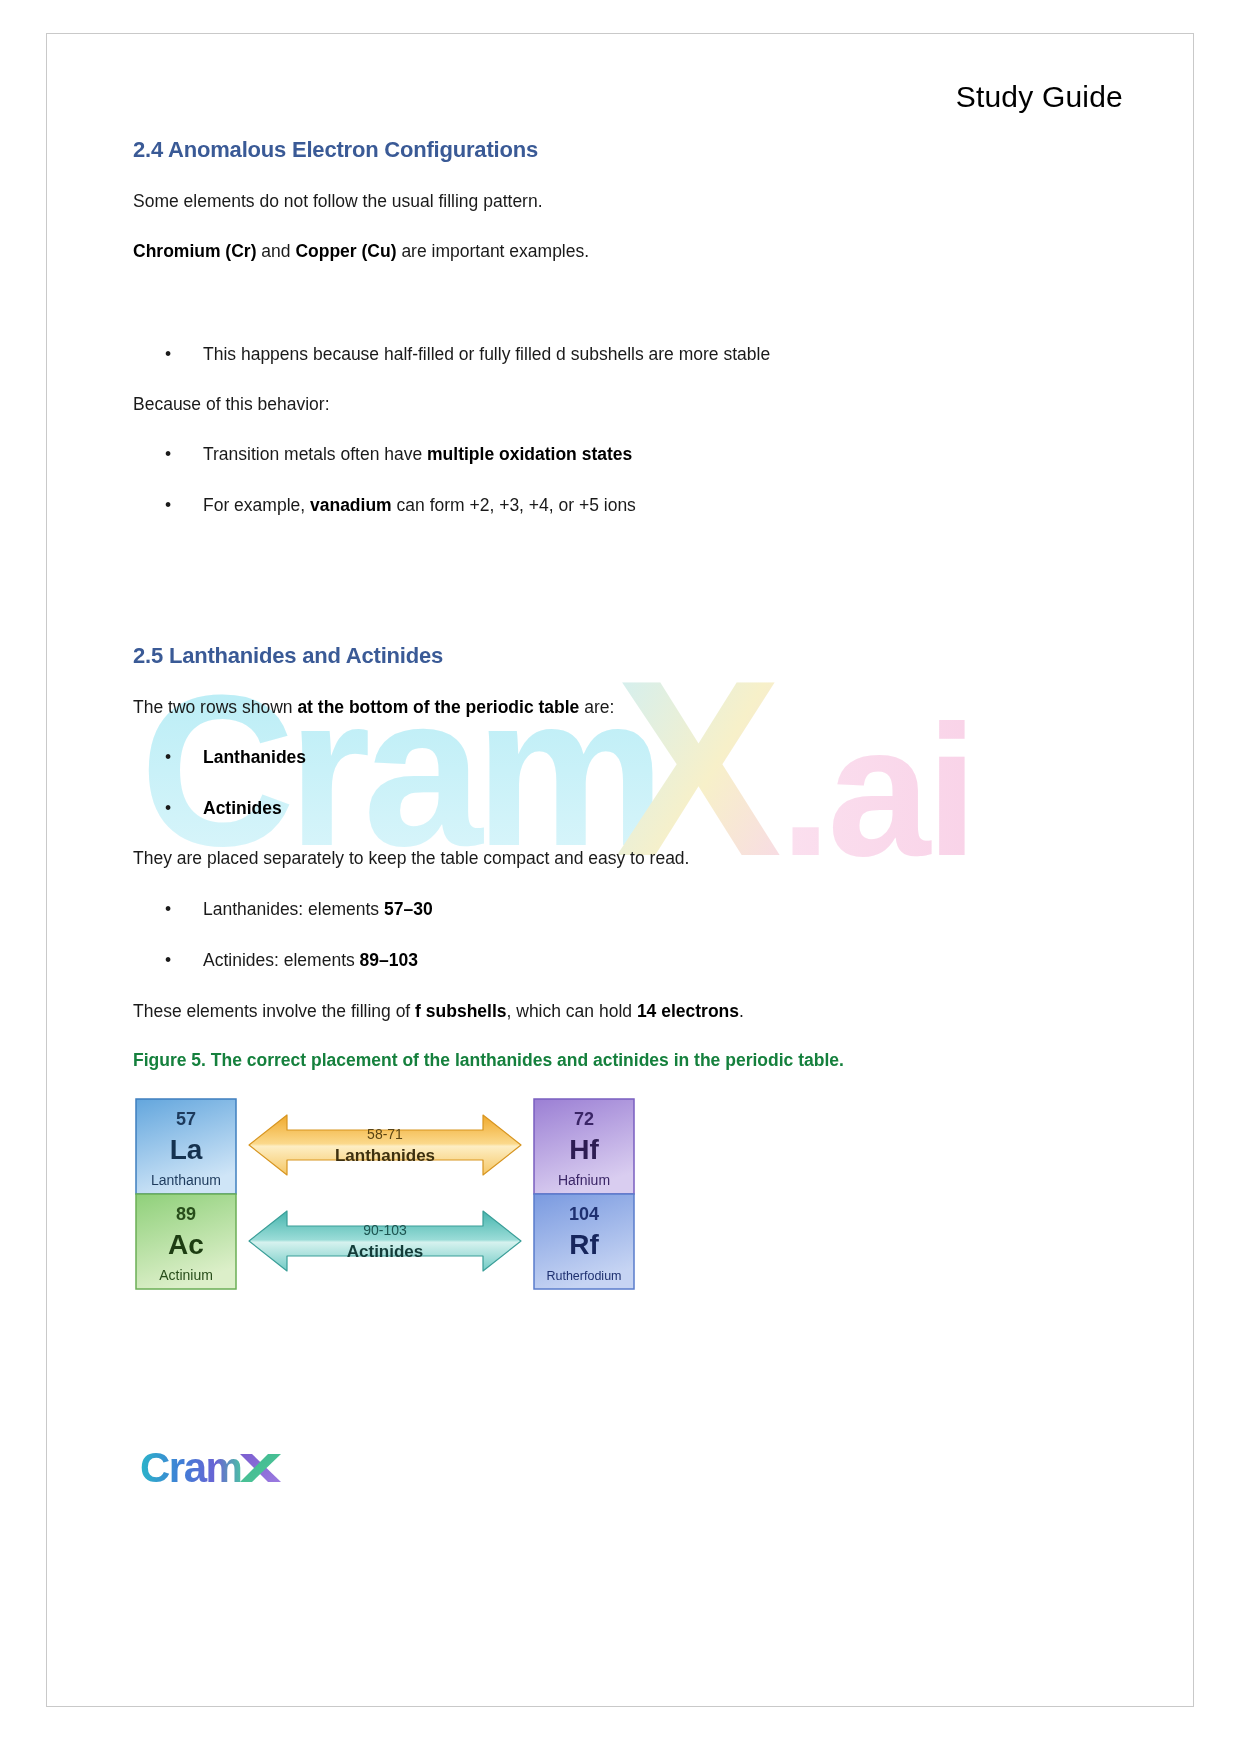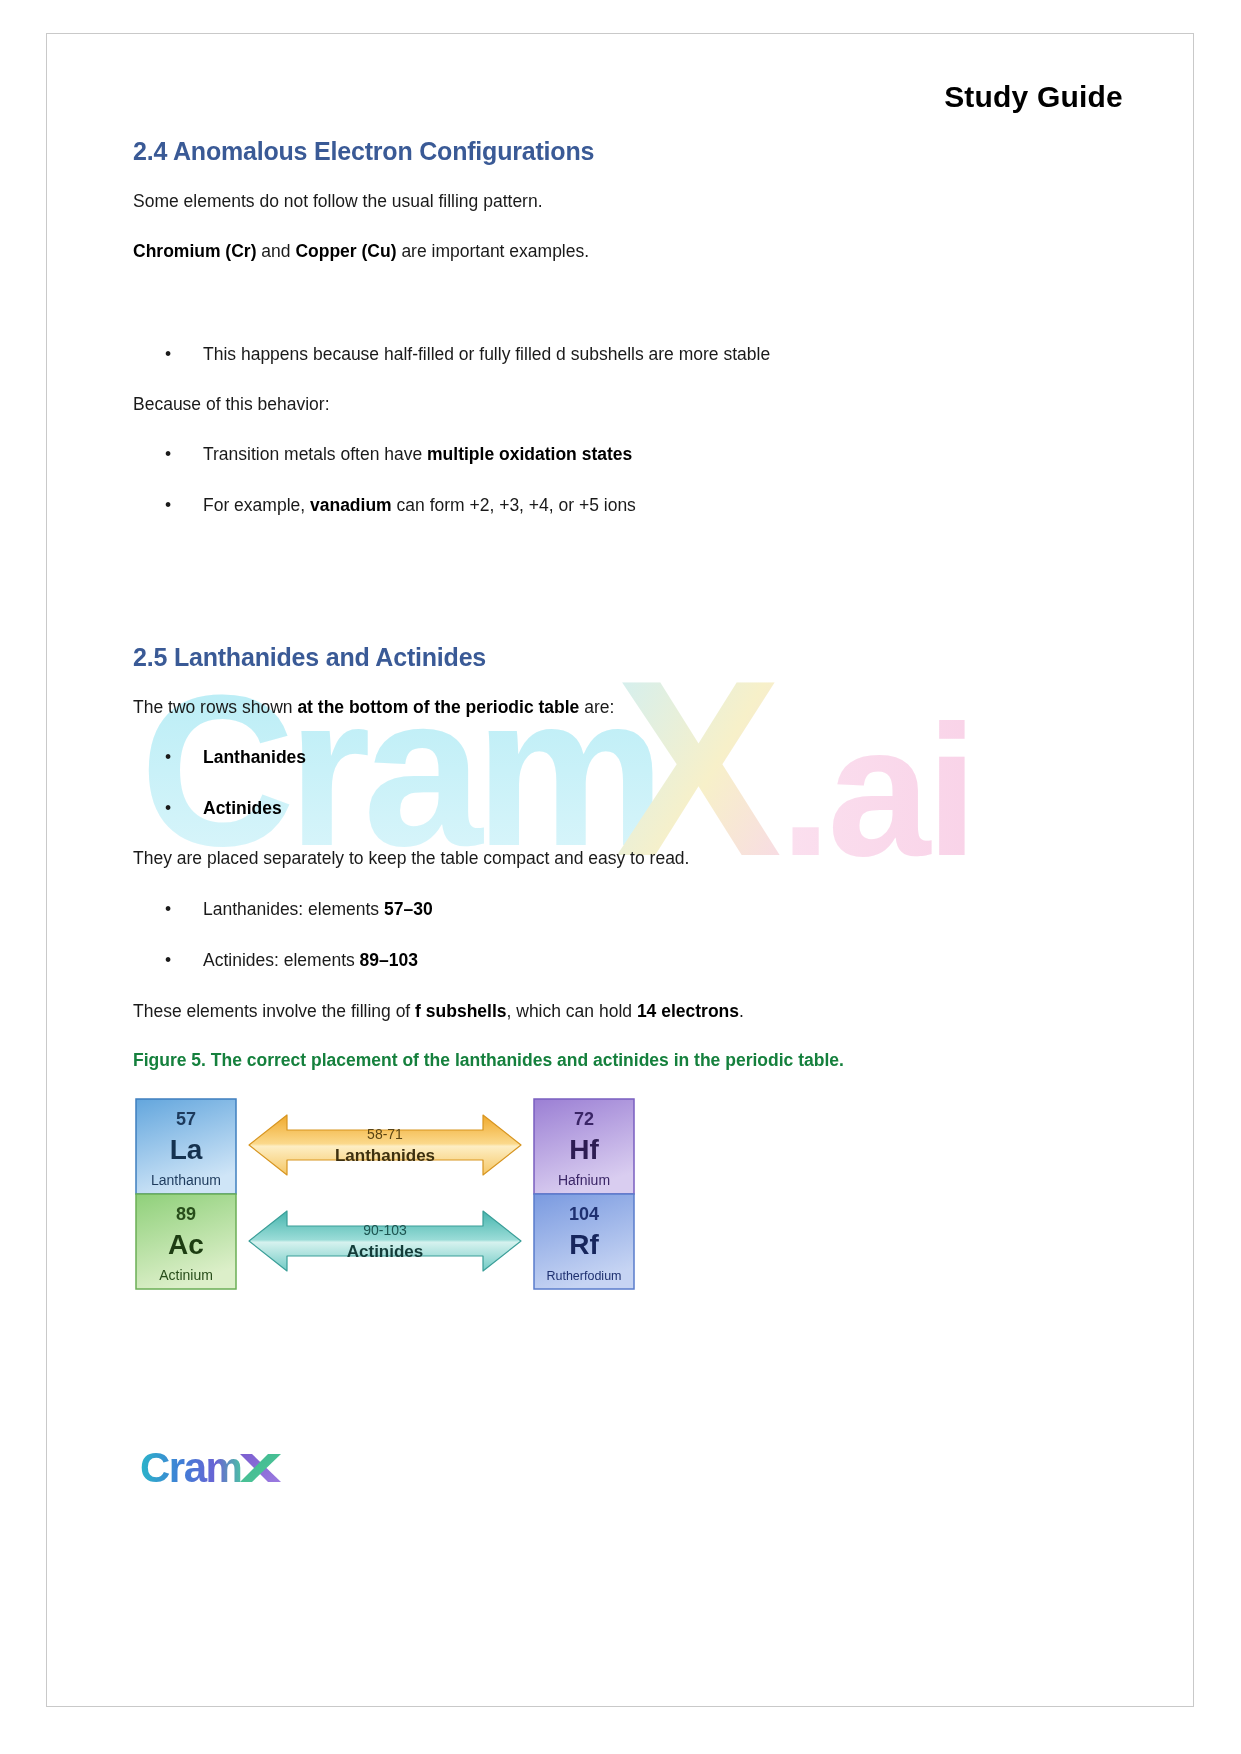--- a/index.html
+++ b/index.html
@@ -49,31 +49,31 @@
     z-index: 1;
   }
   .watermark svg { display: block; width: 100%; height: 100%; }
 
   
   .doc-title {
     position: absolute;
     right: 118px;
     top: 80px;
     font-size: 30px;
-    font-weight: bold;
+    font-weight: normal;
     color: #000000;
     letter-spacing: 0.2px;
     z-index: 3;
   }
 
   
   .h2 {
     position: absolute;
     left: 133px;
-    font-size: 25px;
+    font-size: 22px;
     font-weight: bold;
     color: #3a5a96;
     letter-spacing: -0.2px;
     z-index: 3;
     white-space: nowrap;
   }
   .para {
     position: absolute;
     left: 133px;
     font-size: 17.5px;

